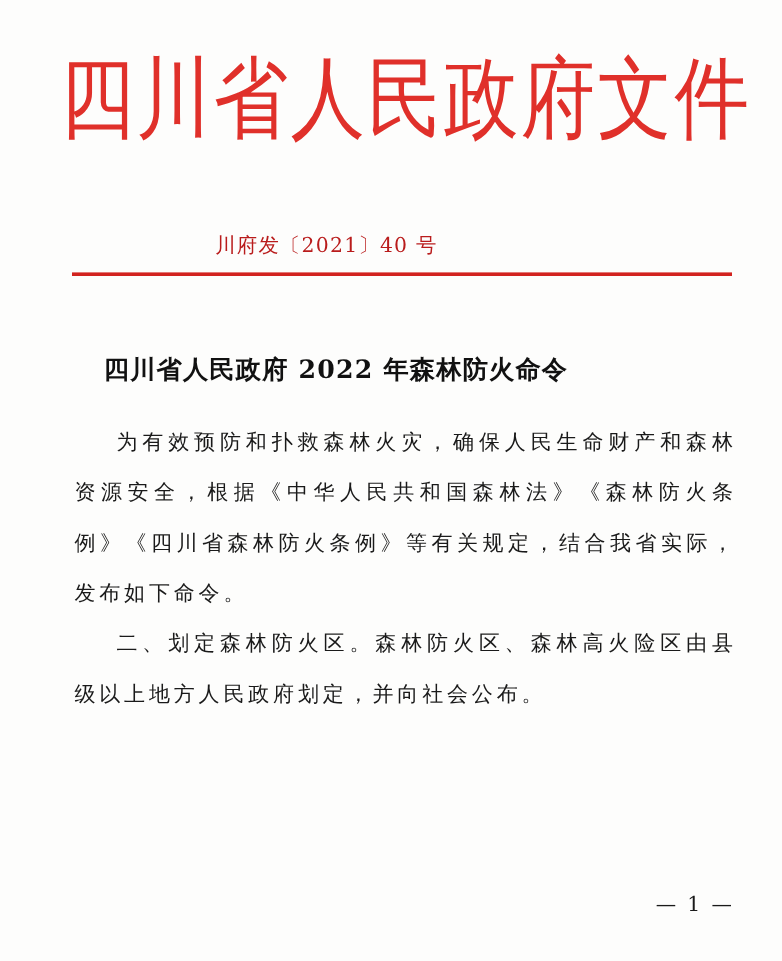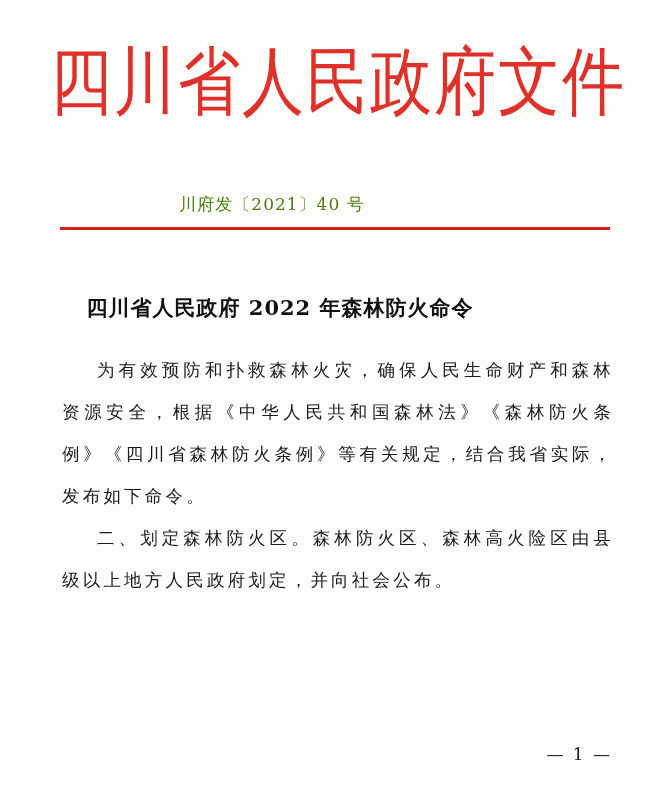--- a/index.html
+++ b/index.html
@@ -18,37 +18,37 @@
       font-family: "DejaVu Sans", "Liberation Sans", sans-serif;
       font-size: 62px;
       letter-spacing: 2px;
       line-height: 90px;
       transform: scaleY(1.2);
       transform-origin: center top;
     }
     .docno {
       position: absolute; left: 0; top: 193px; width: 520px;
       text-align: center; font-size: 17px; letter-spacing: 1px;
-      color: #4d7c0f;
+      color: #b91c1c;
     }
     .red-rule {
       position: absolute; left: 48px; top: 227px; width: 550px; height: 3px;
       background: #d2231f;
     }
     .title {
       position: absolute; left: 0; top: 294px; width: 536px;
       text-align: center; font-size: 21px; font-weight: bold; color: #111;
       letter-spacing: 1px;
     }
     .body {
       position: absolute; left: 50px; top: 349px; width: 552px;
       font-size: 17.5px; line-height: 42px; letter-spacing: 3.2px;
       text-align: justify;
     }
-    .para { margin: 0; text-indent: 2em; }
+    .para { margin: 0; text-indent: 2em; font-family: Liberation Mono, monospace; }
     .pageno {
       position: absolute; left: 470px; top: 744px; width: 130px;
       text-align: right; font-size: 17px; letter-spacing: 2px;
     }
   </style>
 </head>
 <body>
 
 <div class="page">
   <div class="masthead">四川省人民政府文件</div>

